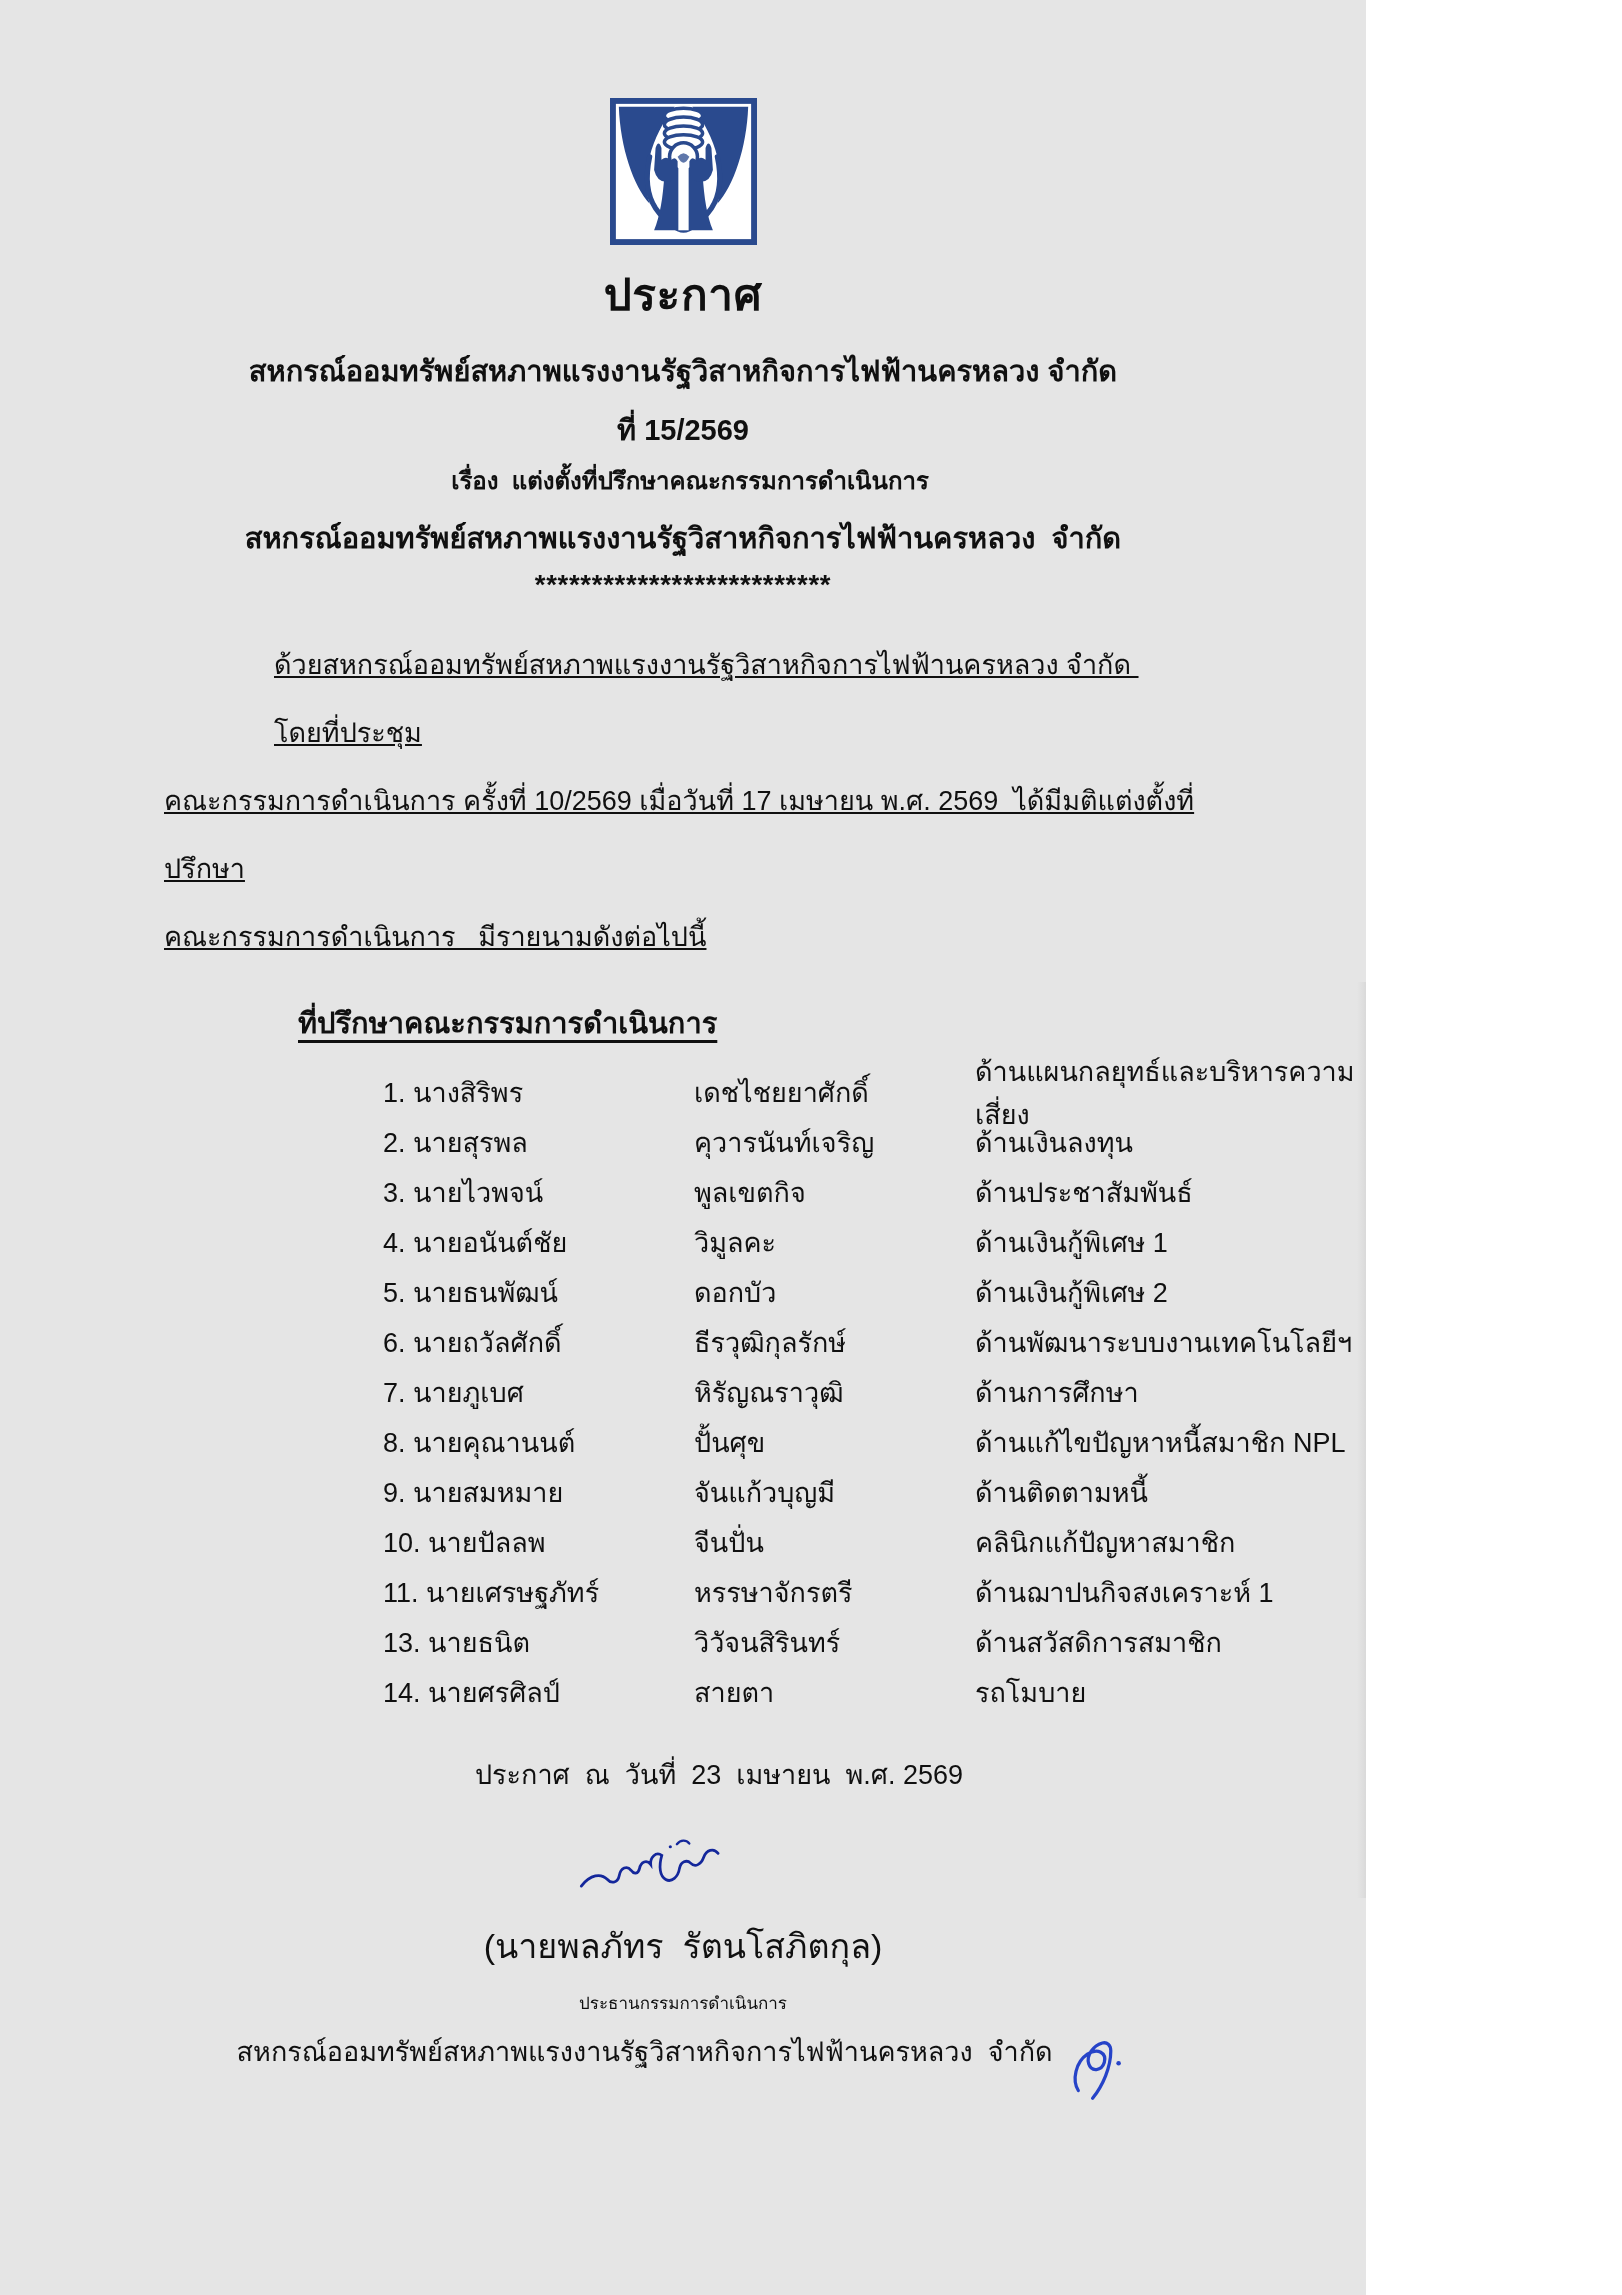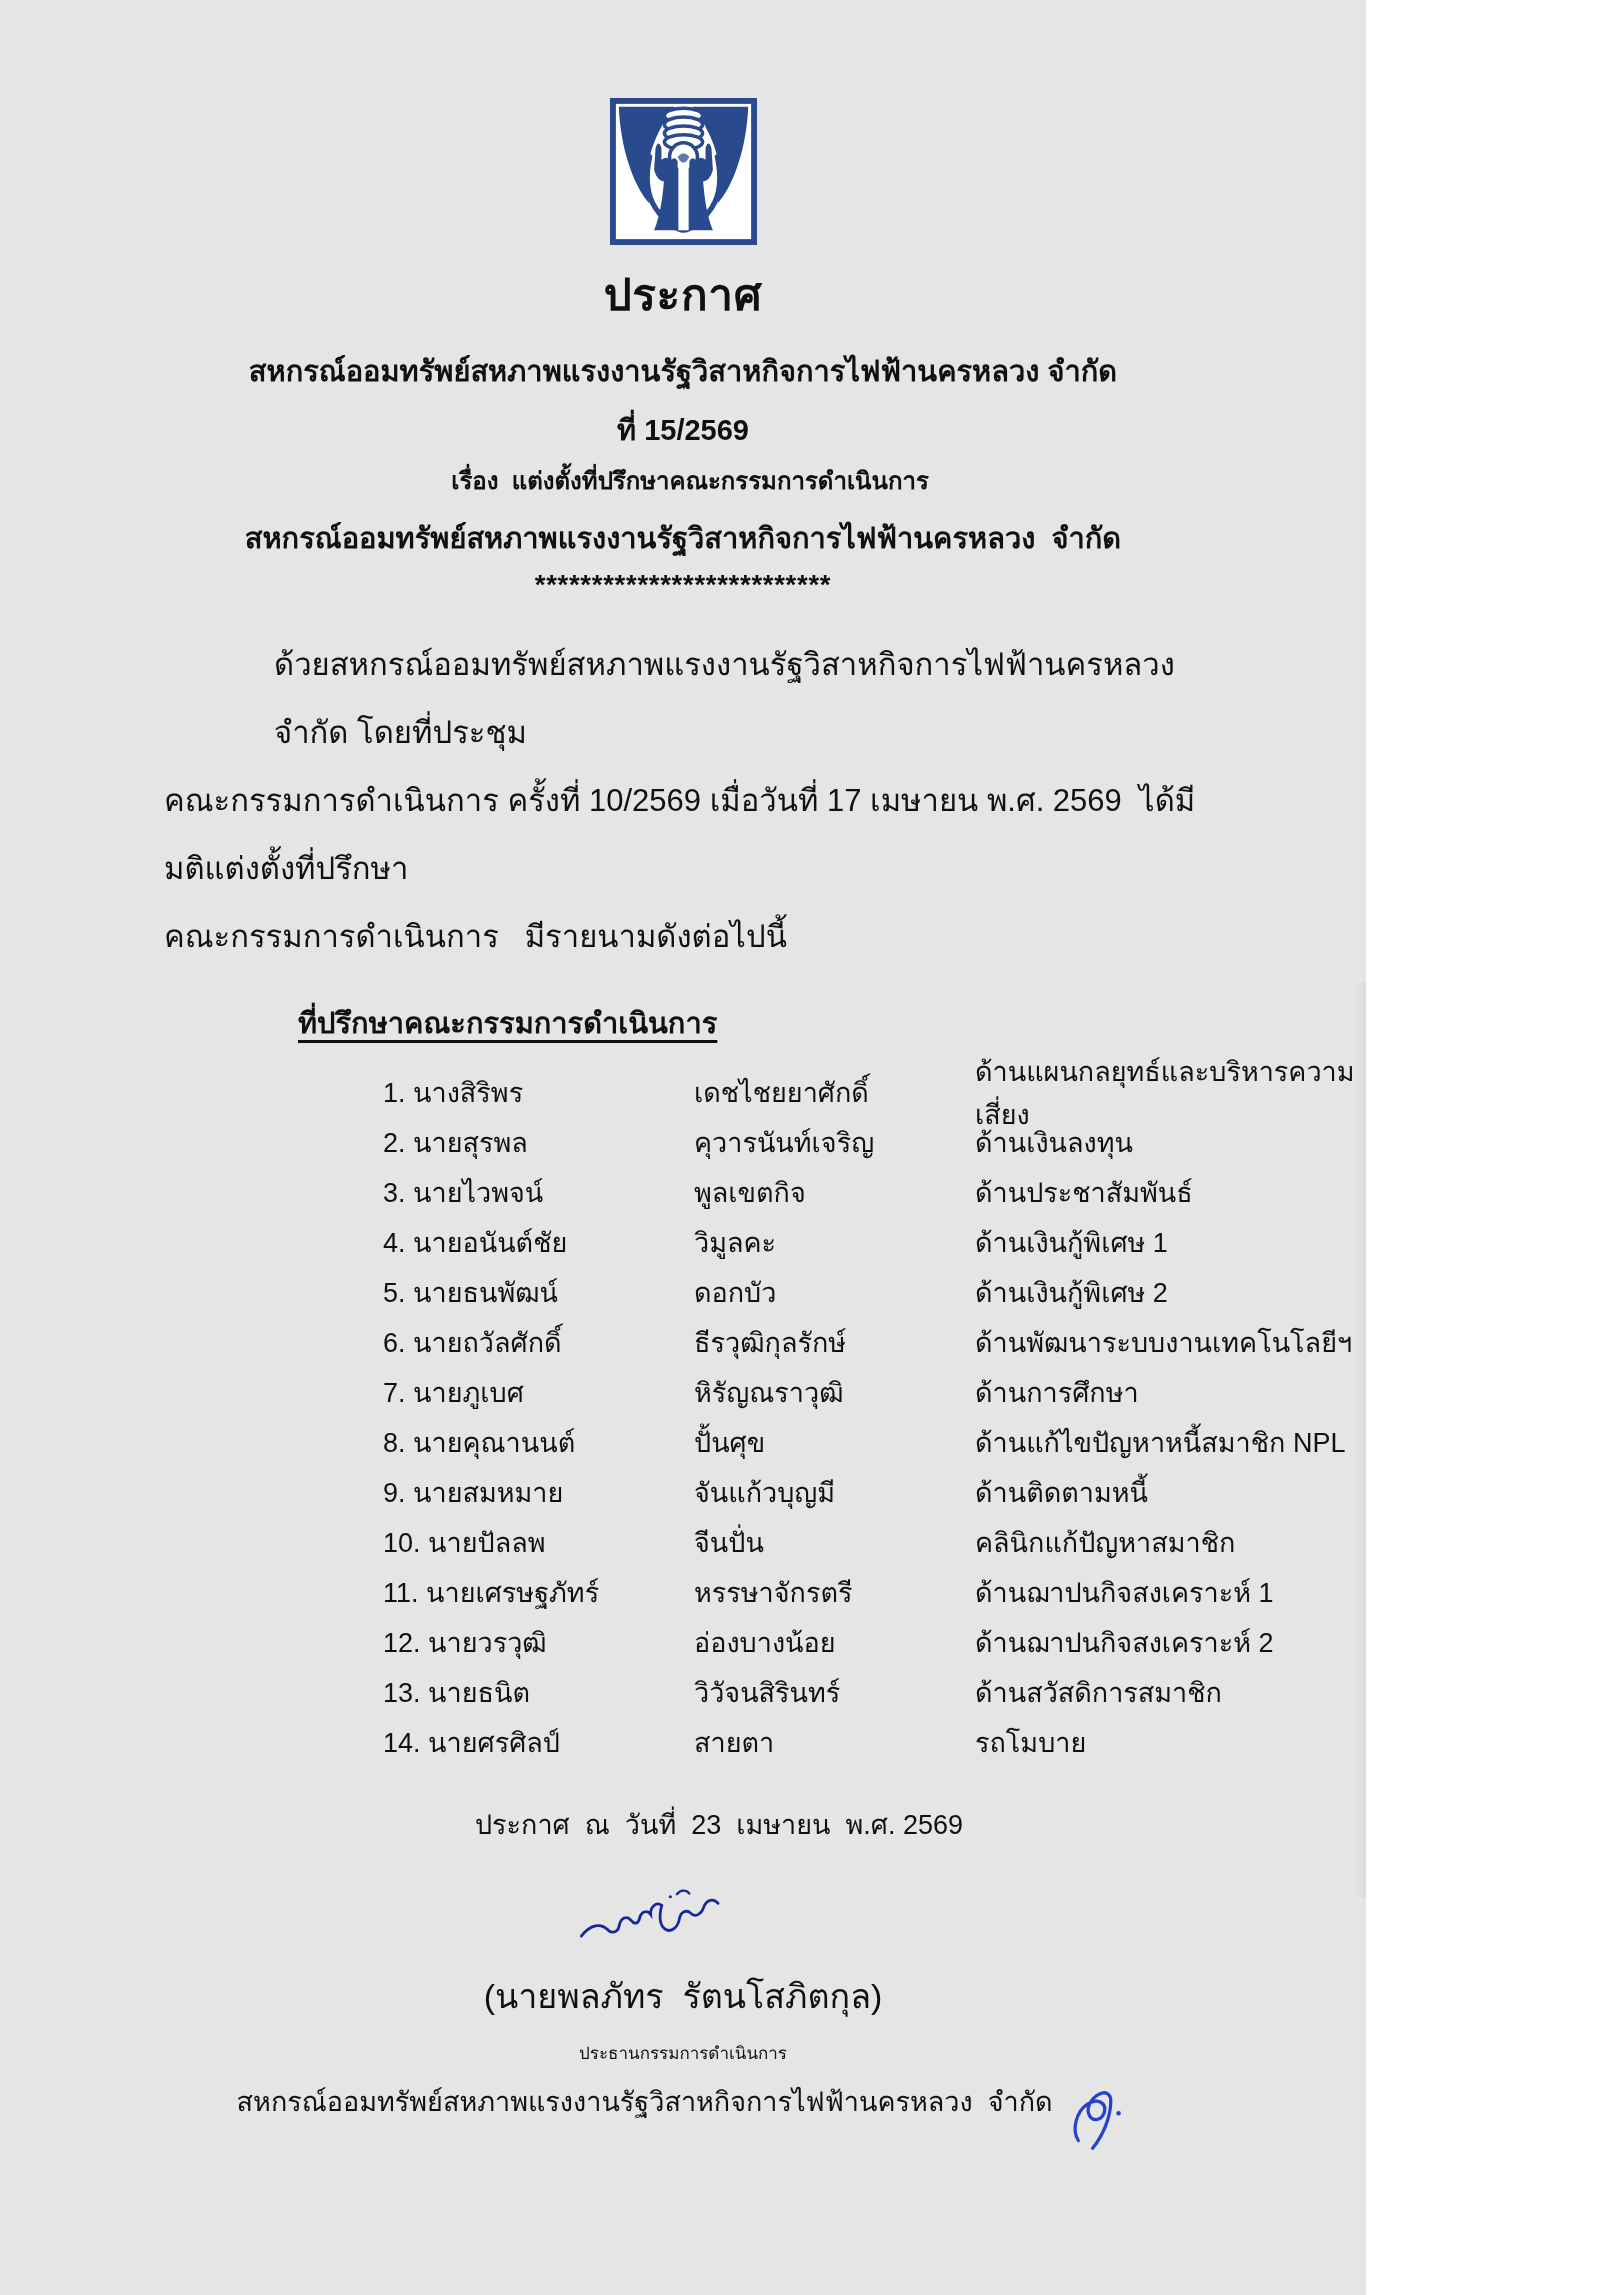--- a/index.html
+++ b/index.html
@@ -15,21 +15,21 @@
   .logo-wrap{padding-top:98px;text-align:center;}
   .logo-svg{width:151px;height:147px;display:inline-block;}
 
   .doc-title{margin-top:11.8px;font-size:44px;font-weight:700;letter-spacing:0.7px;}
   .h-org1{margin-top:19.6px;font-size:29px;font-weight:700;}
   .h-num{margin-top:13px;font-size:29px;font-weight:700;}
   .h-subject{margin-top:8px;font-size:24px;font-weight:700;padding-left:14px;}
   .h-org2{margin-top:14.4px;font-size:29px;font-weight:700;}
   .stars{margin-top:7.9px;font-size:27.5px;font-weight:700;letter-spacing:0.7px;}
 
-  .body-par{margin:30px 164px 0 164px;font-size:31px;line-height:68px;}
+  .body-par{margin:30px 164px 0 164px;font-size:27px;line-height:68px;text-decoration:underline;}
   .par-line1{padding-left:110px;}
 
   .section-head{margin:29px 0 0 298px;font-size:29px;font-weight:700;
     text-decoration:underline;text-underline-offset:6.5px;text-decoration-thickness:2.6px;}
 
   .advisors{margin:22px 0 0 383px;font-size:27px;}
   .adv-row{display:flex;align-items:center;height:50px;}
   .col-name{width:311px;}
   .col-surname{width:281px;}
   .col-role{flex:1;}
@@ -156,25 +156,20 @@
         <div class="col-surname pre">จีนปั่น</div>
         <div class="col-role pre">คลินิกแก้ปัญหาสมาชิก</div>
       </div>
 
       <div class="adv-row">
         <div class="col-name"><span class="pre">11.</span>&nbsp;<span class="pre">นายเศรษฐภัทร์</span></div>
         <div class="col-surname pre">หรรษาจักรตรี</div>
         <div class="col-role pre">ด้านฌาปนกิจสงเคราะห์ 1</div>
       </div>
 
-      <div class="adv-row">
-        <div class="col-name"><span class="pre">12.</span>&nbsp;<span class="pre">นายวรวุฒิ</span></div>
-        <div class="col-surname pre">อ่องบางน้อย</div>
-        <div class="col-role pre">ด้านฌาปนกิจสงเคราะห์ 2</div>
-      </div>
 
       <div class="adv-row">
         <div class="col-name"><span class="pre">13.</span>&nbsp;<span class="pre">นายธนิต</span></div>
         <div class="col-surname pre">วิวัจนสิรินทร์</div>
         <div class="col-role pre">ด้านสวัสดิการสมาชิก</div>
       </div>
 
       <div class="adv-row">
         <div class="col-name"><span class="pre">14.</span>&nbsp;<span class="pre">นายศรศิลป์</span></div>
         <div class="col-surname pre">สายตา</div>

